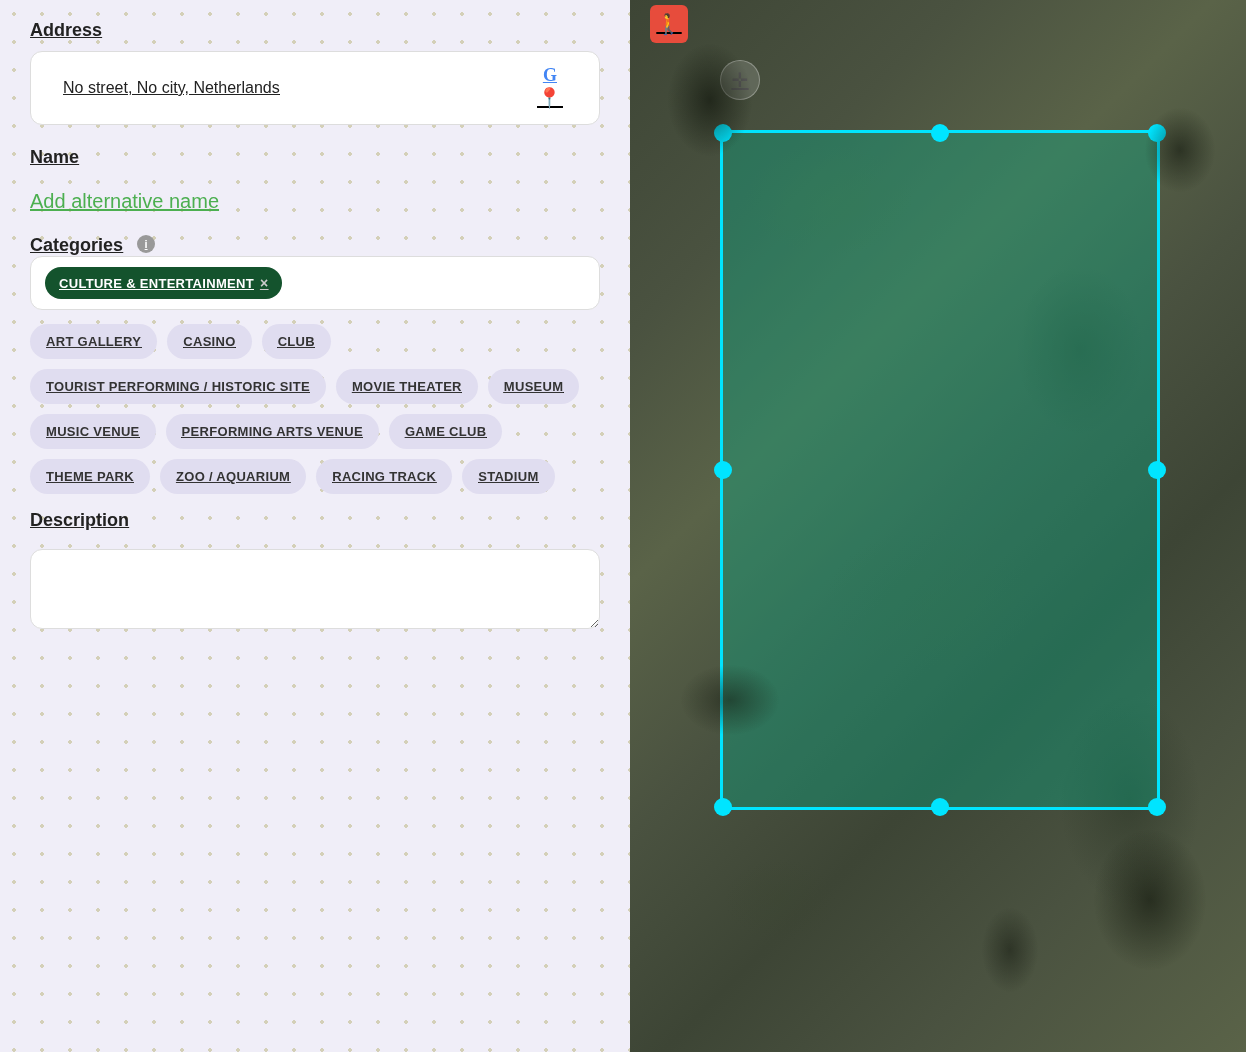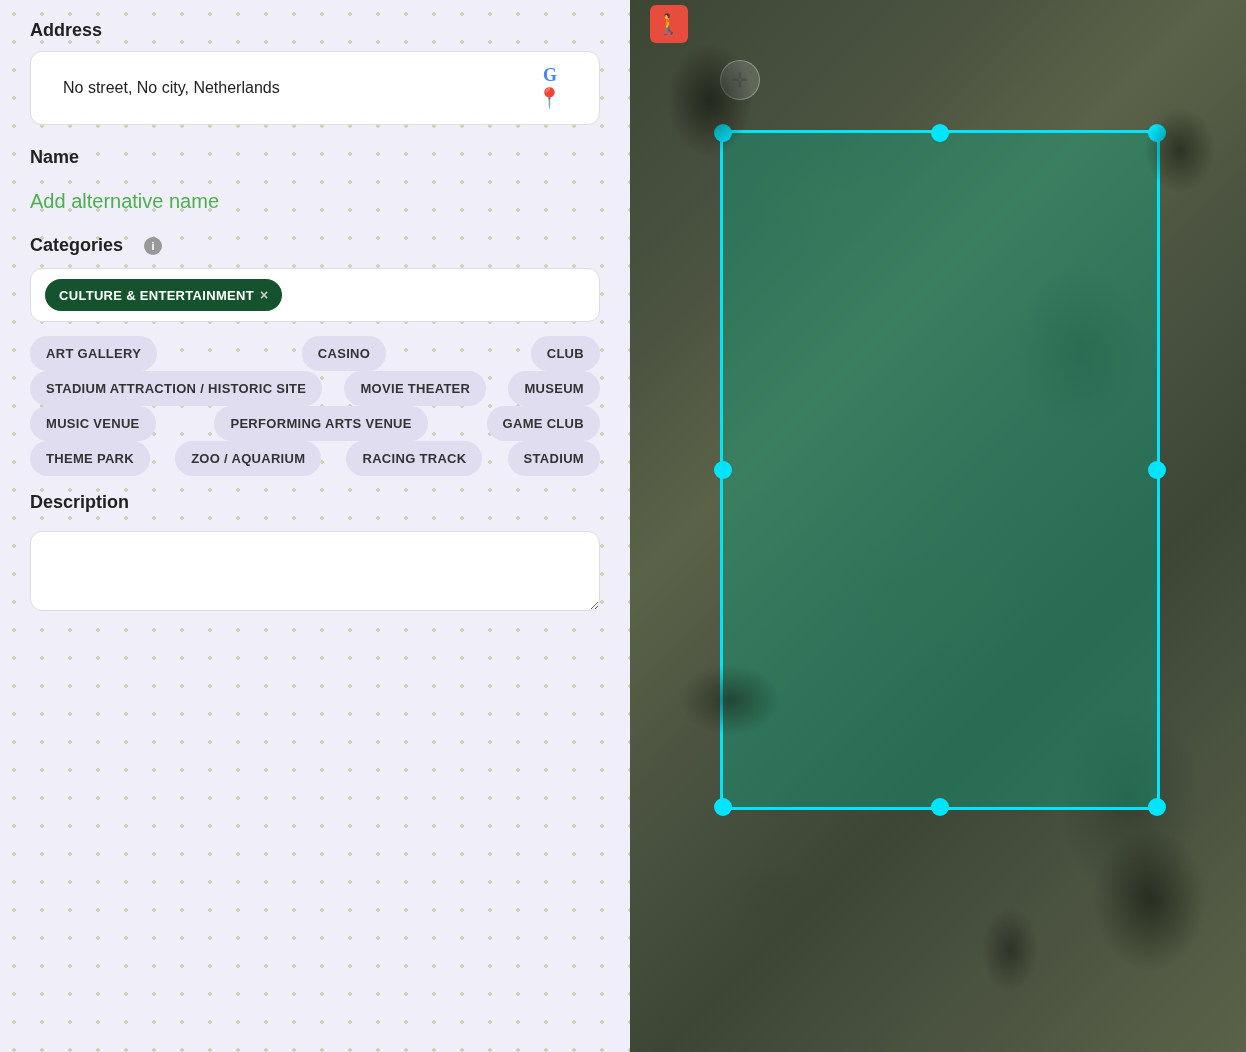--- a/index.html
+++ b/index.html
@@ -1,15 +1,15 @@
 <!DOCTYPE html>
 <html><head>
   <meta charset="utf-8">
   <style>
-    * { box-sizing: border-box; margin: 0; padding: 0; }
+    * { box-sizing: border-box; margin: 0; padding: 0; text-decoration: underline; }
     body {
       font-family: -apple-system, BlinkMacSystemFont, 'Segoe UI', sans-serif;
       width: 1246px;
       height: 1052px;
       display: flex;
       overflow: hidden;
       background: #e8e8e8;
     }
 
     
@@ -82,23 +82,21 @@
       font-size: 20px;
       font-weight: 500;
       cursor: pointer;
       margin-bottom: 22px;
       display: inline-block;
     }
 
     .categories-section { margin-bottom: 16px; }
     .categories-header {
       display: flex;
-      align-items: center;
-      gap: 21px;
-      margin-bottom: 12px;
+      gap: 14px;
     }
     .info-icon {
       width: 18px;
       height: 18px;
       background: #999;
       border-radius: 50%;
       color: white;
       font-size: 11px;
       display: flex;
       align-items: center;
@@ -133,22 +131,22 @@
     }
     .tag-close {
       color: #ccc;
       font-size: 14px;
       cursor: pointer;
     }
 
     .category-chips {
       display: flex;
       flex-wrap: wrap;
+      gap: 10px;
       margin-bottom: 8px;
-      justify-content: space-between;
     }
 
     .chip {
       background: #e0ddf0;
       border-radius: 20px;
       padding: 10px 16px;
       font-size: 13px;
       font-weight: 600;
       color: #333;
       cursor: pointer;
@@ -320,21 +318,21 @@
         <span>CULTURE &amp; ENTERTAINMENT</span>
         <span class="tag-close">×</span>
       </div>
     </div>
 
     <div class="category-chips">
 
     <button class="chip">ART GALLERY</button>
         <button class="chip">CASINO</button>
         <button class="chip">CLUB</button>
-        <button class="chip">STADIUM ATTRACTION / HISTORIC SITE</button>
+        <button class="chip">TOURIST PERFORMING / HISTORIC SITE</button>
         <button class="chip">MOVIE THEATER</button>
         <button class="chip">MUSEUM</button>
         <button class="chip">MUSIC VENUE</button>
         <button class="chip">PERFORMING ARTS VENUE</button>
         <button class="chip">GAME CLUB</button>
         <button class="chip">THEME PARK</button>
         <button class="chip">ZOO / AQUARIUM</button>
         <button class="chip">RACING TRACK</button>
         <button class="chip">STADIUM</button>
       </div>

